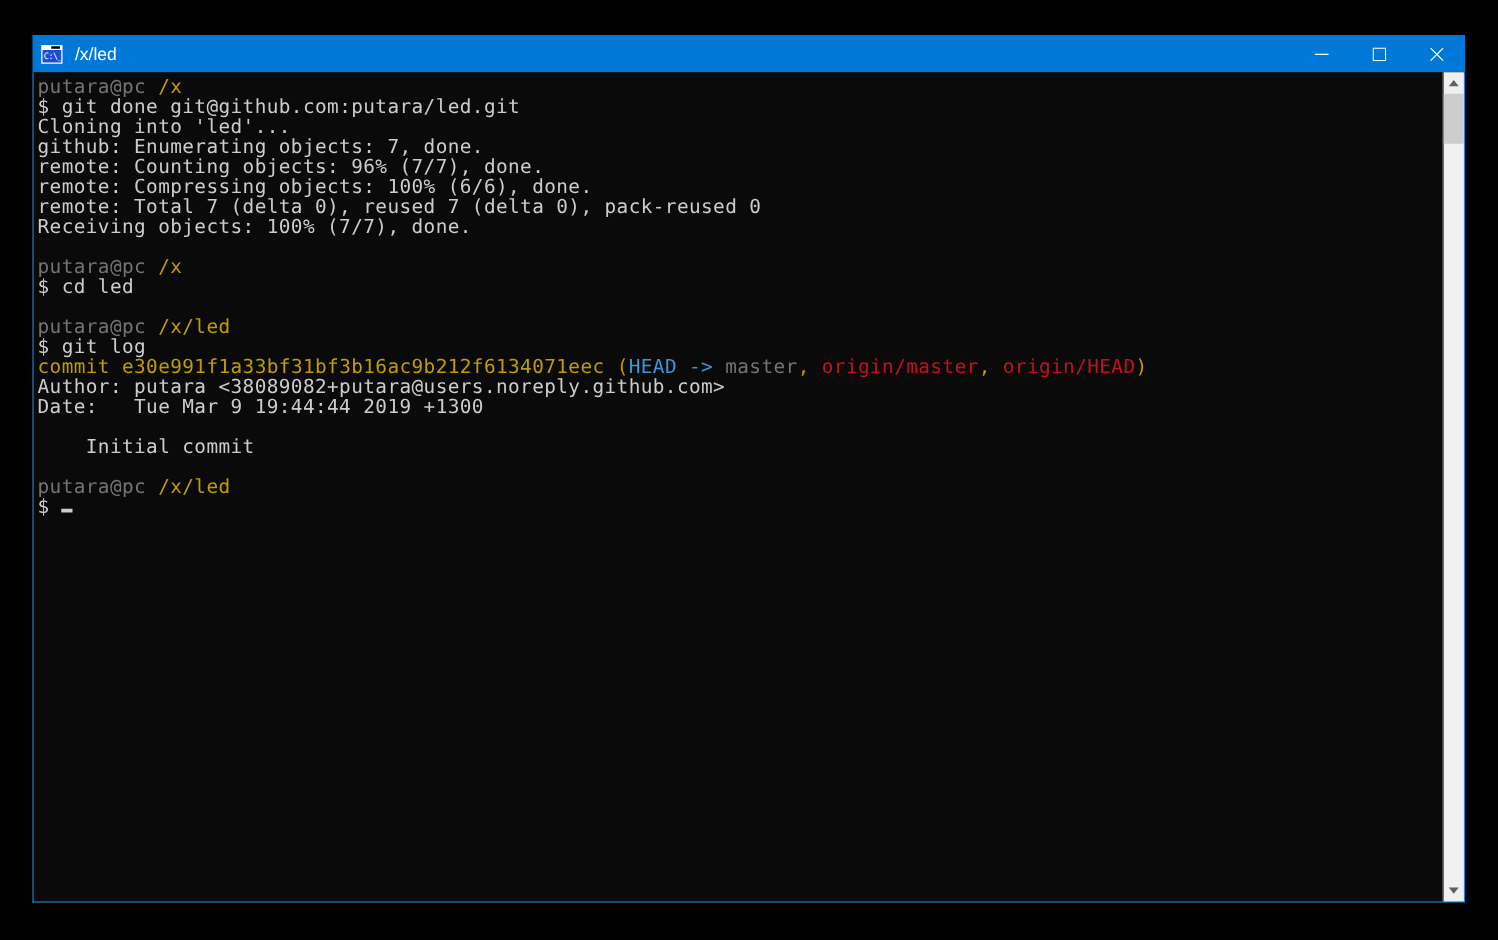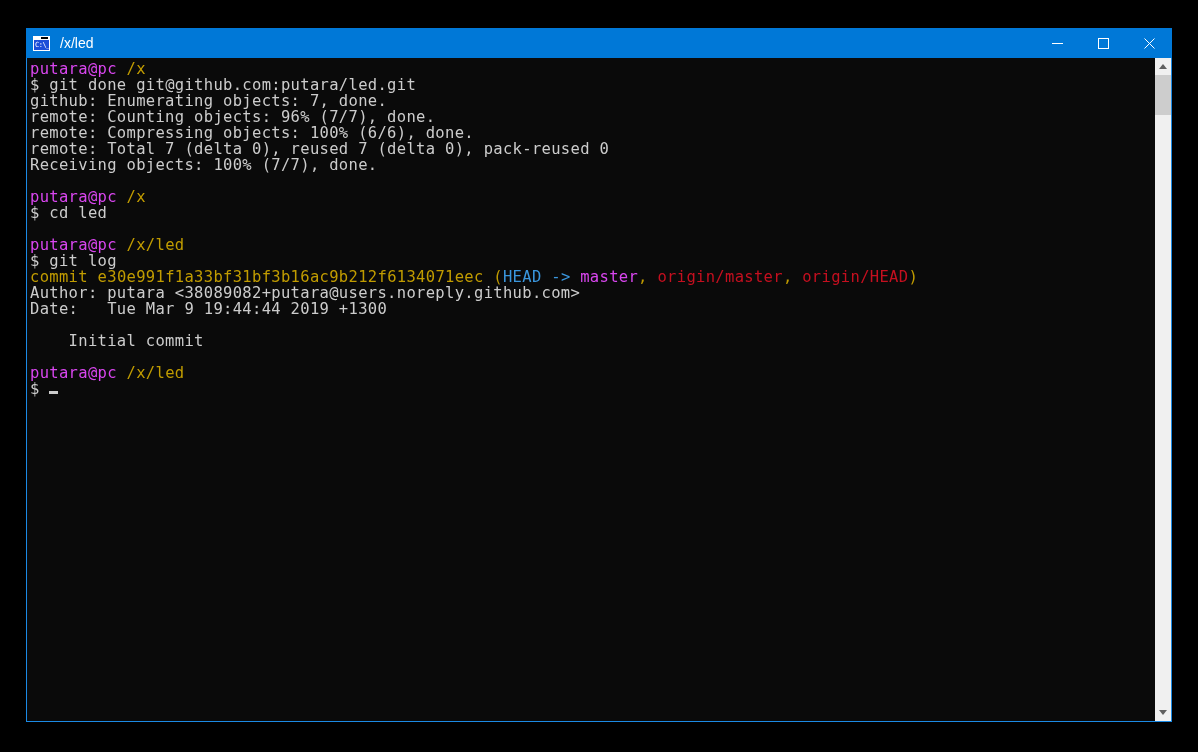--- a/index.html
+++ b/index.html
@@ -139,21 +139,21 @@
   .line {
     font-family: "DejaVu Sans Mono", monospace;
     font-size: 15.5px;
     line-height: 16px;
     color: #cccccc;
     white-space: pre;
     letter-spacing: 0.32px;
     height: 16px;
   }
 
-  .c-green  { color: #d946ef; }
+  .c-green  { color: #737373; }
   .c-yellow { color: #c19c00; }
   .c-cyan   { color: #3a96dd; }
   .c-red    { color: #c50f1f; }
   .c-white  { color: #cccccc; }
 
   .cursor {
     display: inline-block;
     width: 9px;
     height: 3px;
     background: #cccccc;
@@ -236,20 +236,21 @@
         </div>
       </div>
     </div>
 
     <div class="client">
 
       <div class="console">
 
         <div class="line"><span class="c-green">putara@pc</span><span> </span><span class="c-yellow">/x</span></div>
         <div class="line"><span class="c-white">$</span><span> </span><span class="c-white">git done git@github.com:putara/led.git</span></div>
+        <div class="line">Cloning into 'led'...</div>
         <div class="line">github: Enumerating objects: 7, done.</div>
         <div class="line">remote: Counting objects: 96% (7/7), done.</div>
         <div class="line">remote: Compressing objects: 100% (6/6), done.</div>
         <div class="line">remote: Total 7 (delta 0), reused 7 (delta 0), pack-reused 0</div>
         <div class="line">Receiving objects: 100% (7/7), done.</div>
         <div class="line">&nbsp;</div>
 
         <div class="line"><span class="c-green">putara@pc</span><span> </span><span class="c-yellow">/x</span></div>
         <div class="line"><span class="c-white">$</span><span> </span><span class="c-white">cd led</span></div>
         <div class="line">&nbsp;</div>

